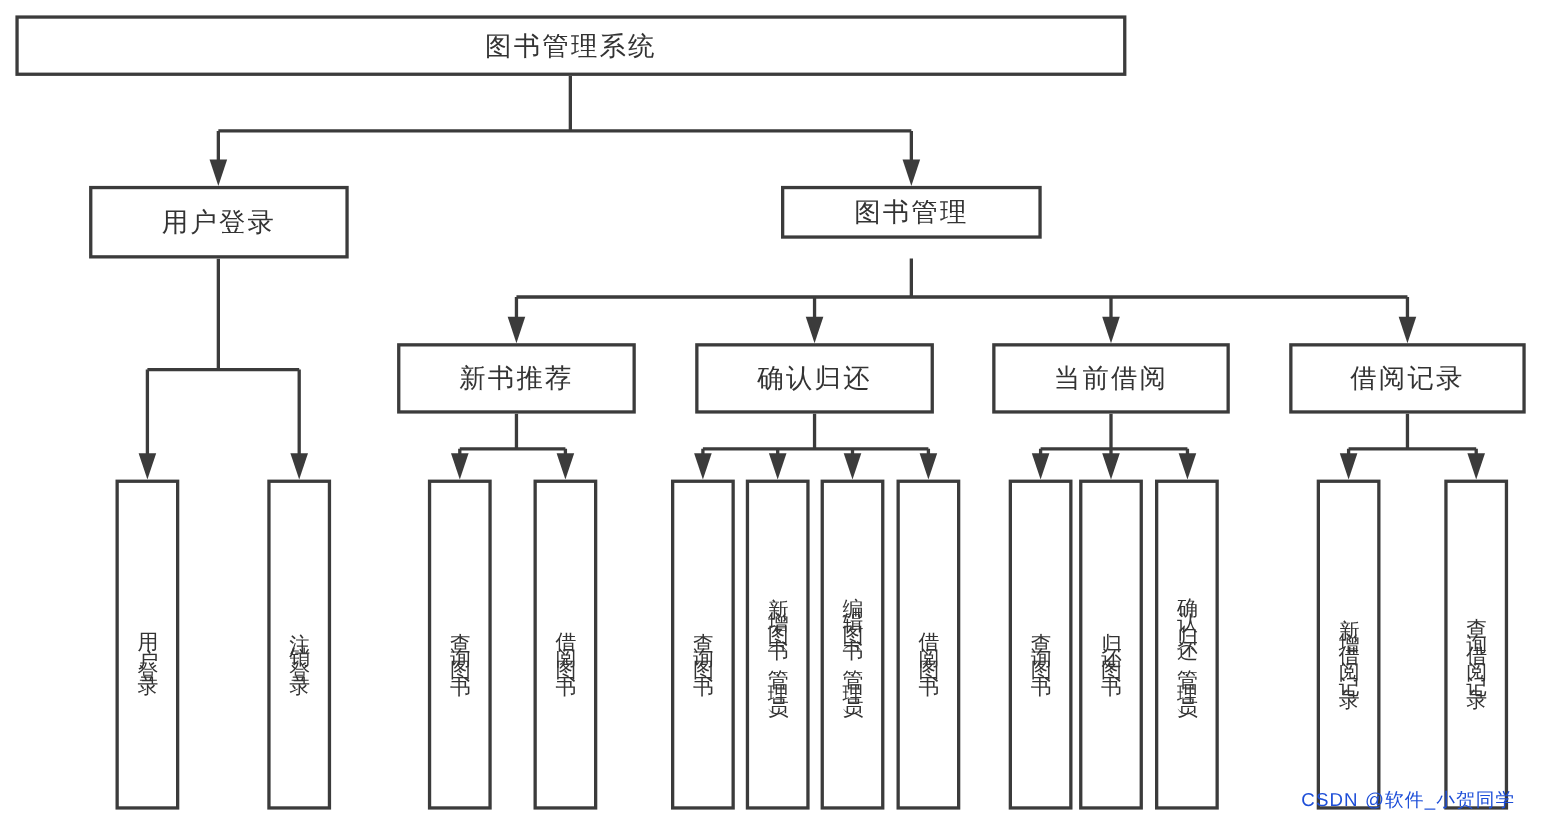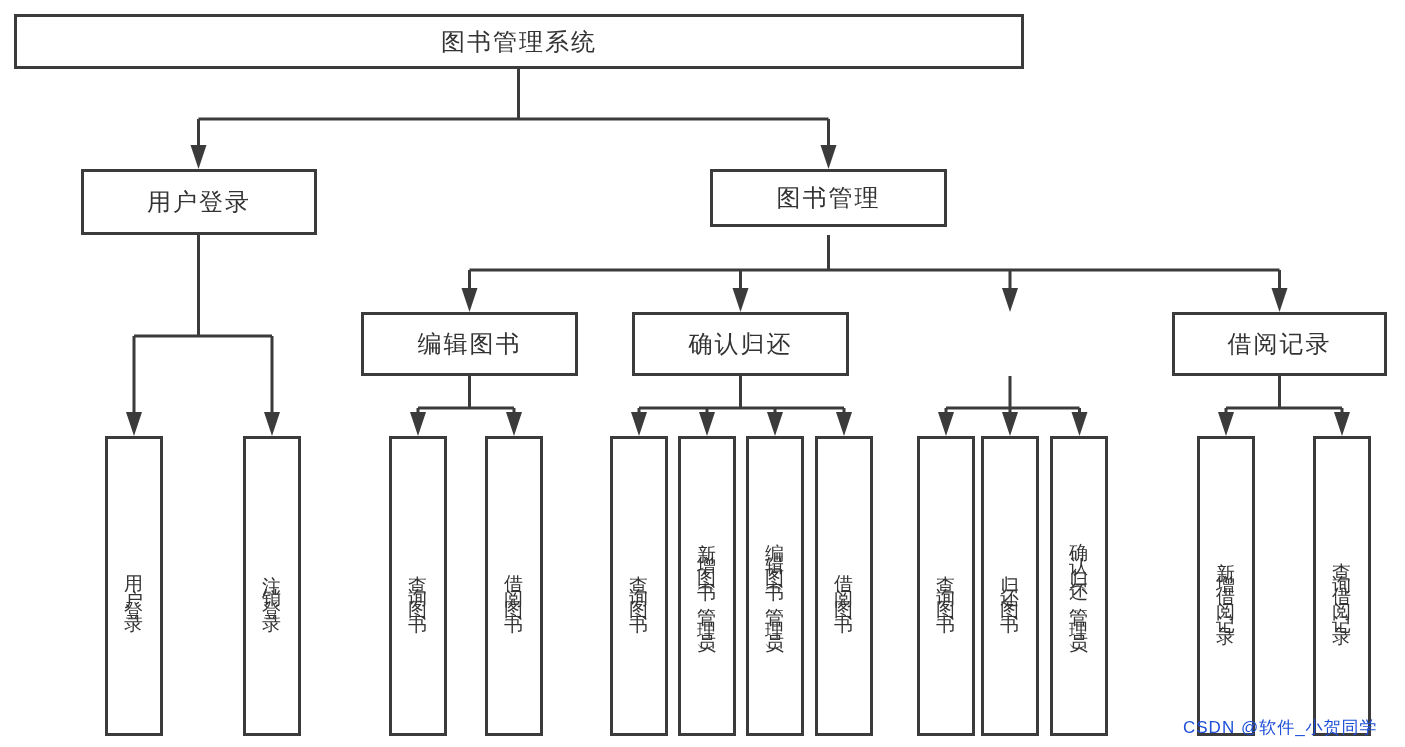--- a/index.html
+++ b/index.html
@@ -106,29 +106,32 @@
     </g>
   </svg>
 
   <div class="node hbox" style="left:14px; top:14px; width:1010px; height:55px;">
     <span>图书管理系统</span>
   </div>
 
   <div class="node hbox" style="left:81px; top:169px; width:236px; height:66px;">
     <span>用户登录</span>
   </div>
-  <div class="node hbox" style="left:710px; top:169px; width:237px; height:58px;align-items:center;">
+  <div class="node hbox" style="left:710px; top:169px; width:237px; height:48px;align-items:center;">
     <span>图书管理</span>
   </div>
 
   <div class="node hbox" style="left:361px; top:312px; width:217px; height:64px;">
-    <span>编辑图书</span>
+    <span>新书推荐</span>
   </div>
   <div class="node hbox" style="left:632px; top:312px; width:217px; height:64px;">
     <span>确认归还</span>
+  </div>
+  <div class="node hbox" style="left:902px; top:312px; width:216px; height:64px;">
+    <span>当前借阅</span>
   </div>
   <div class="node hbox" style="left:1172px; top:312px; width:215px; height:64px;">
     <span>借阅记录</span>
   </div>
 
   <div class="node vbox" style="left:105px;">
     <span class="vtext">用户登录</span>
   </div>
   <div class="node vbox" style="left:243px;">
     <span class="vtext">注销登录</span>

